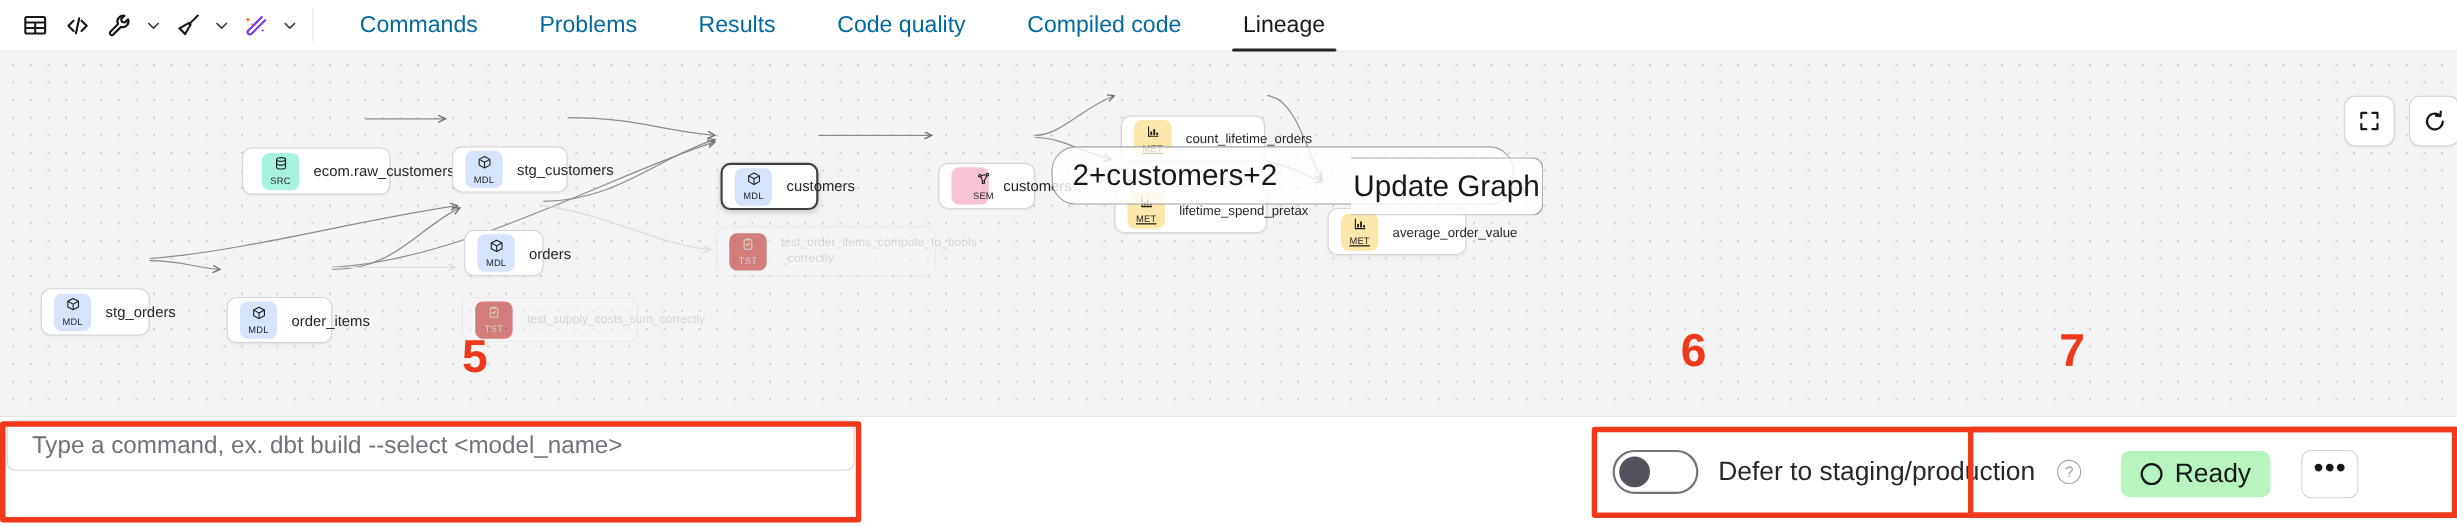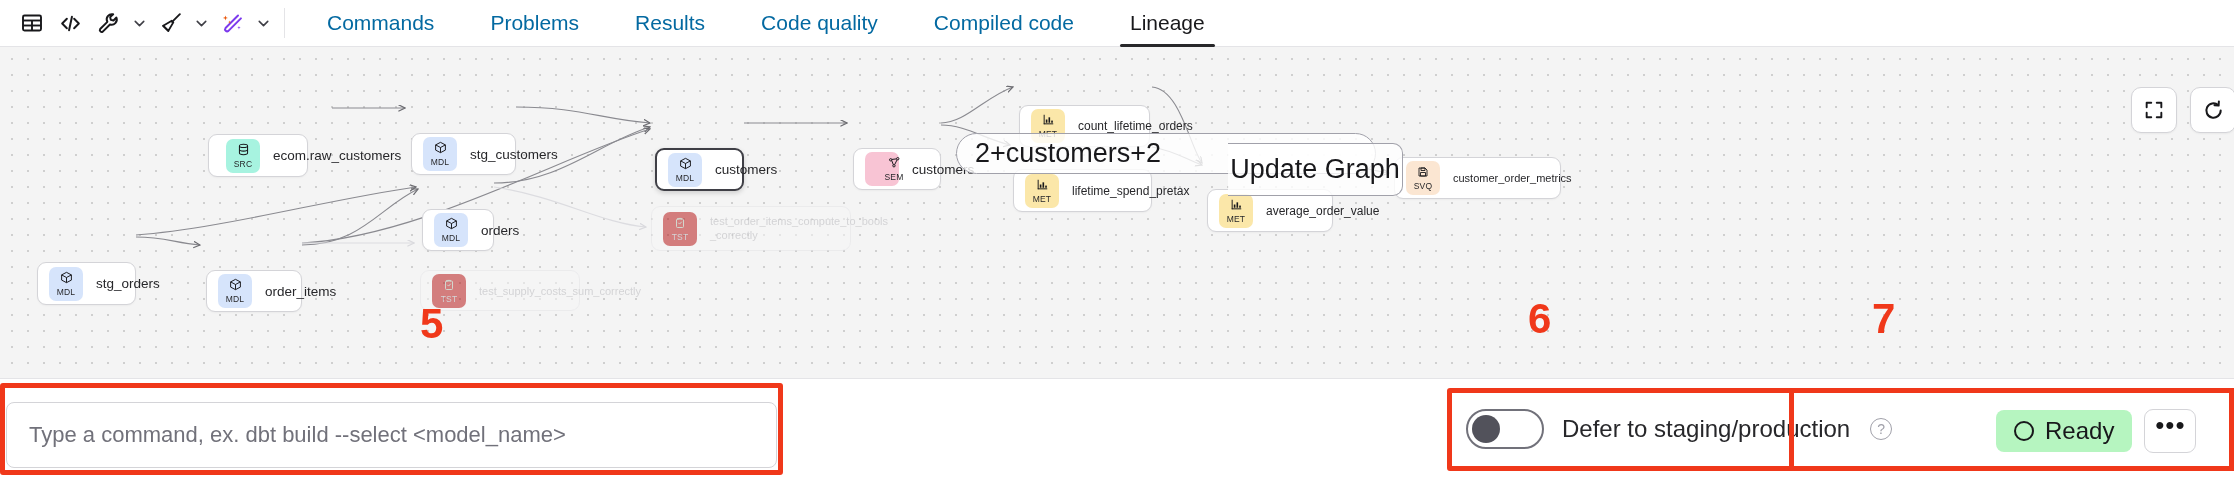--- a/index.html
+++ b/index.html
@@ -78,40 +78,40 @@
   .badge {
     width: 34px; height: 34px; border-radius: 7px;
     display: flex; flex-direction: column; align-items: center; justify-content: center;
     flex: 0 0 auto;
   }
   .badge .g { line-height: 1; display:block; }
   .badge .bl { font-size: 8.5px; letter-spacing: .2px; line-height: 1; margin-top: 1px; color: #27272a; }
   .badge.src { background: #a7f3e0; }
   .badge.mdl { background: #d6e4fb; }
   .badge.sem { background: #f8c4d4; padding-left: 24px; }
-  .badge.met { background: #fbe7a9; }
+  .badge.met { background: #fbe7a9; text-decoration: underline; }
   .badge.tst { background: #b91c1c; }
   .badge.svq { background: #fbe6d2; }
   .nlabel { font-size: 13.5px; color: #27272a; margin-left: 13px; white-space: nowrap; }
   .node.ghost .nlabel { color: #b9b9bd; }
   .node.ghost .badge .bl { color: #bdbdc2; }
   .nlabel.two { line-height: 1.25; white-space: normal; }
 
   
   .gbtn {
     position: absolute; width: 46px; height: 46px;
     background: #ffffff; border: 1px solid #d4d4d8; border-radius: 10px;
     display: flex; align-items: center; justify-content: center; cursor: pointer;
     box-shadow: 0 1px 2px rgba(0,0,0,0.05);
   }
 
   
   .gupdate {
     position: absolute;
-    left: 956px; top: 86px; width: 420px; height: 41px;
+    left: 956px; top: 86px; width: 420px; height: 53px;
     background: rgba(255,255,255,0.80);
     border: 1px solid #a1a1aa; border-radius: 22px;
     display: flex; align-items: center;
   }
   .gupdate .gq {
     font-size: 27px; color: #18181b; padding-left: 18px; white-space: nowrap;
   }
   .gupdate-btn {
     position: absolute; left: 1228px; top: 96px; width: 175px; height: 53px;
     background: rgba(255,255,255,0.80);
@@ -121,21 +121,21 @@
   }
 
   
   .bottombar {
     position: absolute; top: 378px; left: 0;
     width: 2234px; height: 100px;
     background: #ffffff;
     border-top: 1px solid #e4e4e7;
     display: flex; align-items: center;
   }
-  .cmdwrap { position: absolute; left: 6px; top: 402px; width: 771px; height: 66px; }
+  .cmdwrap { position: absolute; left: 6px; top: 382px; width: 771px; height: 46px; }
   .cmdinput {
     width: 100%; height: 100%;
     border: 1px solid #d4d4d8; border-radius: 8px;
     padding: 0 22px; font-size: 22px; color: #18181b;
     font-family: "Liberation Sans", sans-serif;
     background: #ffffff; outline: none;
   }
   .cmdinput::placeholder { color: #71717a; }
 
   .defer-group {
@@ -154,22 +154,22 @@
   }
   .defer-label { font-size: 24px; color: #27272a; white-space: nowrap; }
   .help-icon {
     width: 22px; height: 22px; border-radius: 50%;
     border: 1.6px solid #a1a1aa; color: #a1a1aa;
     font-size: 14px; display: flex; align-items: center; justify-content: center;
     cursor: pointer; margin-left: 2px;
   }
 
   .status-group {
-    position: absolute; left: 1996px; top: 409px;
-    display: flex; align-items: center; gap: 12px;
+    position: absolute; left: 1928px; top: 409px;
+    display: flex; align-items: center; gap: 28px;
   }
   .ready-pill {
     background: #b6f5c0; border-radius: 8px;
     height: 42px; padding: 0 18px;
     display: flex; align-items: center; gap: 11px;
     font-size: 24px; color: #18181b; cursor: pointer;
   }
   .ready-dot {
     width: 20px; height: 20px; border-radius: 50%;
     border: 2.2px solid #18181b; background: transparent;
@@ -295,21 +295,21 @@
         <path d="M1152,40 C1180,42 1190,100 1202,116"></path>
         <path d="M1152,100 C1175,104 1185,112 1202,118"></path>
         <path d="M1333,118 C1360,118 1372,124 1389,126"></path>
       </g>
       <g fill="none" stroke="#dcdce0" stroke-width="1.1" marker-end="url(#ahl)">
         <path d="M302,196 L414,196"></path>
         <path d="M494,140 C560,150 600,176 646,180"></path>
       </g>
     </svg>
 
-    <div class="node" style="left:208px;top:87px;width:100px;height:43px;padding-left:17px;">
+    <div class="node" style="left:220px;top:87px;width:135px;height:43px;padding-left:17px;">
       <div class="badge src">
         <span class="g">
           <svg width="13" height="13" viewBox="0 0 24 24" fill="none" stroke="#18181b" stroke-width="1.9">
               <ellipse cx="12" cy="5.5" rx="7.5" ry="3"></ellipse>
               <path d="M4.5 5.5v13c0 1.7 3.4 3 7.5 3s7.5-1.3 7.5-3v-13"></path>
               <path d="M4.5 12c0 1.7 3.4 3 7.5 3s7.5-1.3 7.5-3"></path>
             </svg>
         </span>
         <span class="bl">SRC</span>
       </div>
@@ -467,33 +467,20 @@
               <rect x="7" y="12" width="3" height="6" fill="#18181b" stroke="none"></rect>
               <rect x="12" y="8" width="3" height="10" fill="#18181b" stroke="none"></rect>
               <rect x="17" y="14" width="3" height="4" fill="#18181b" stroke="none"></rect>
             </svg>
         </span>
         <span class="bl">MET</span>
       </div>
       <span class="nlabel" style="font-size:12px">average_order_value</span>
     </div>
 
-    <div class="node" style="left:1394px;top:110px;width:167px;height:42px;">
-      <div class="badge svq">
-        <span class="g">
-          <svg width="12" height="12" viewBox="0 0 24 24" fill="none" stroke="#18181b" stroke-width="1.8" stroke-linejoin="round">
-              <path d="M4 4h12l4 4v12H4z"></path>
-              <rect x="8" y="4" width="8" height="5"></rect>
-              <rect x="7" y="13" width="10" height="7"></rect>
-            </svg>
-        </span>
-        <span class="bl">SVQ</span>
-      </div>
-      <span class="nlabel" style="font-size:11px">customer_order_metrics</span>
-    </div>
 
     <div class="gupdate">
       <span class="gq">2+customers+2</span>
     </div>
     <div class="gupdate-btn">
       <span>Update Graph</span>
     </div>
 
     <div class="gbtn" style="left:2131px;top:40px;">
       <svg width="22" height="22" viewBox="0 0 24 24" fill="none" stroke="#18181b" stroke-width="2.1" stroke-linecap="round" stroke-linejoin="round">

